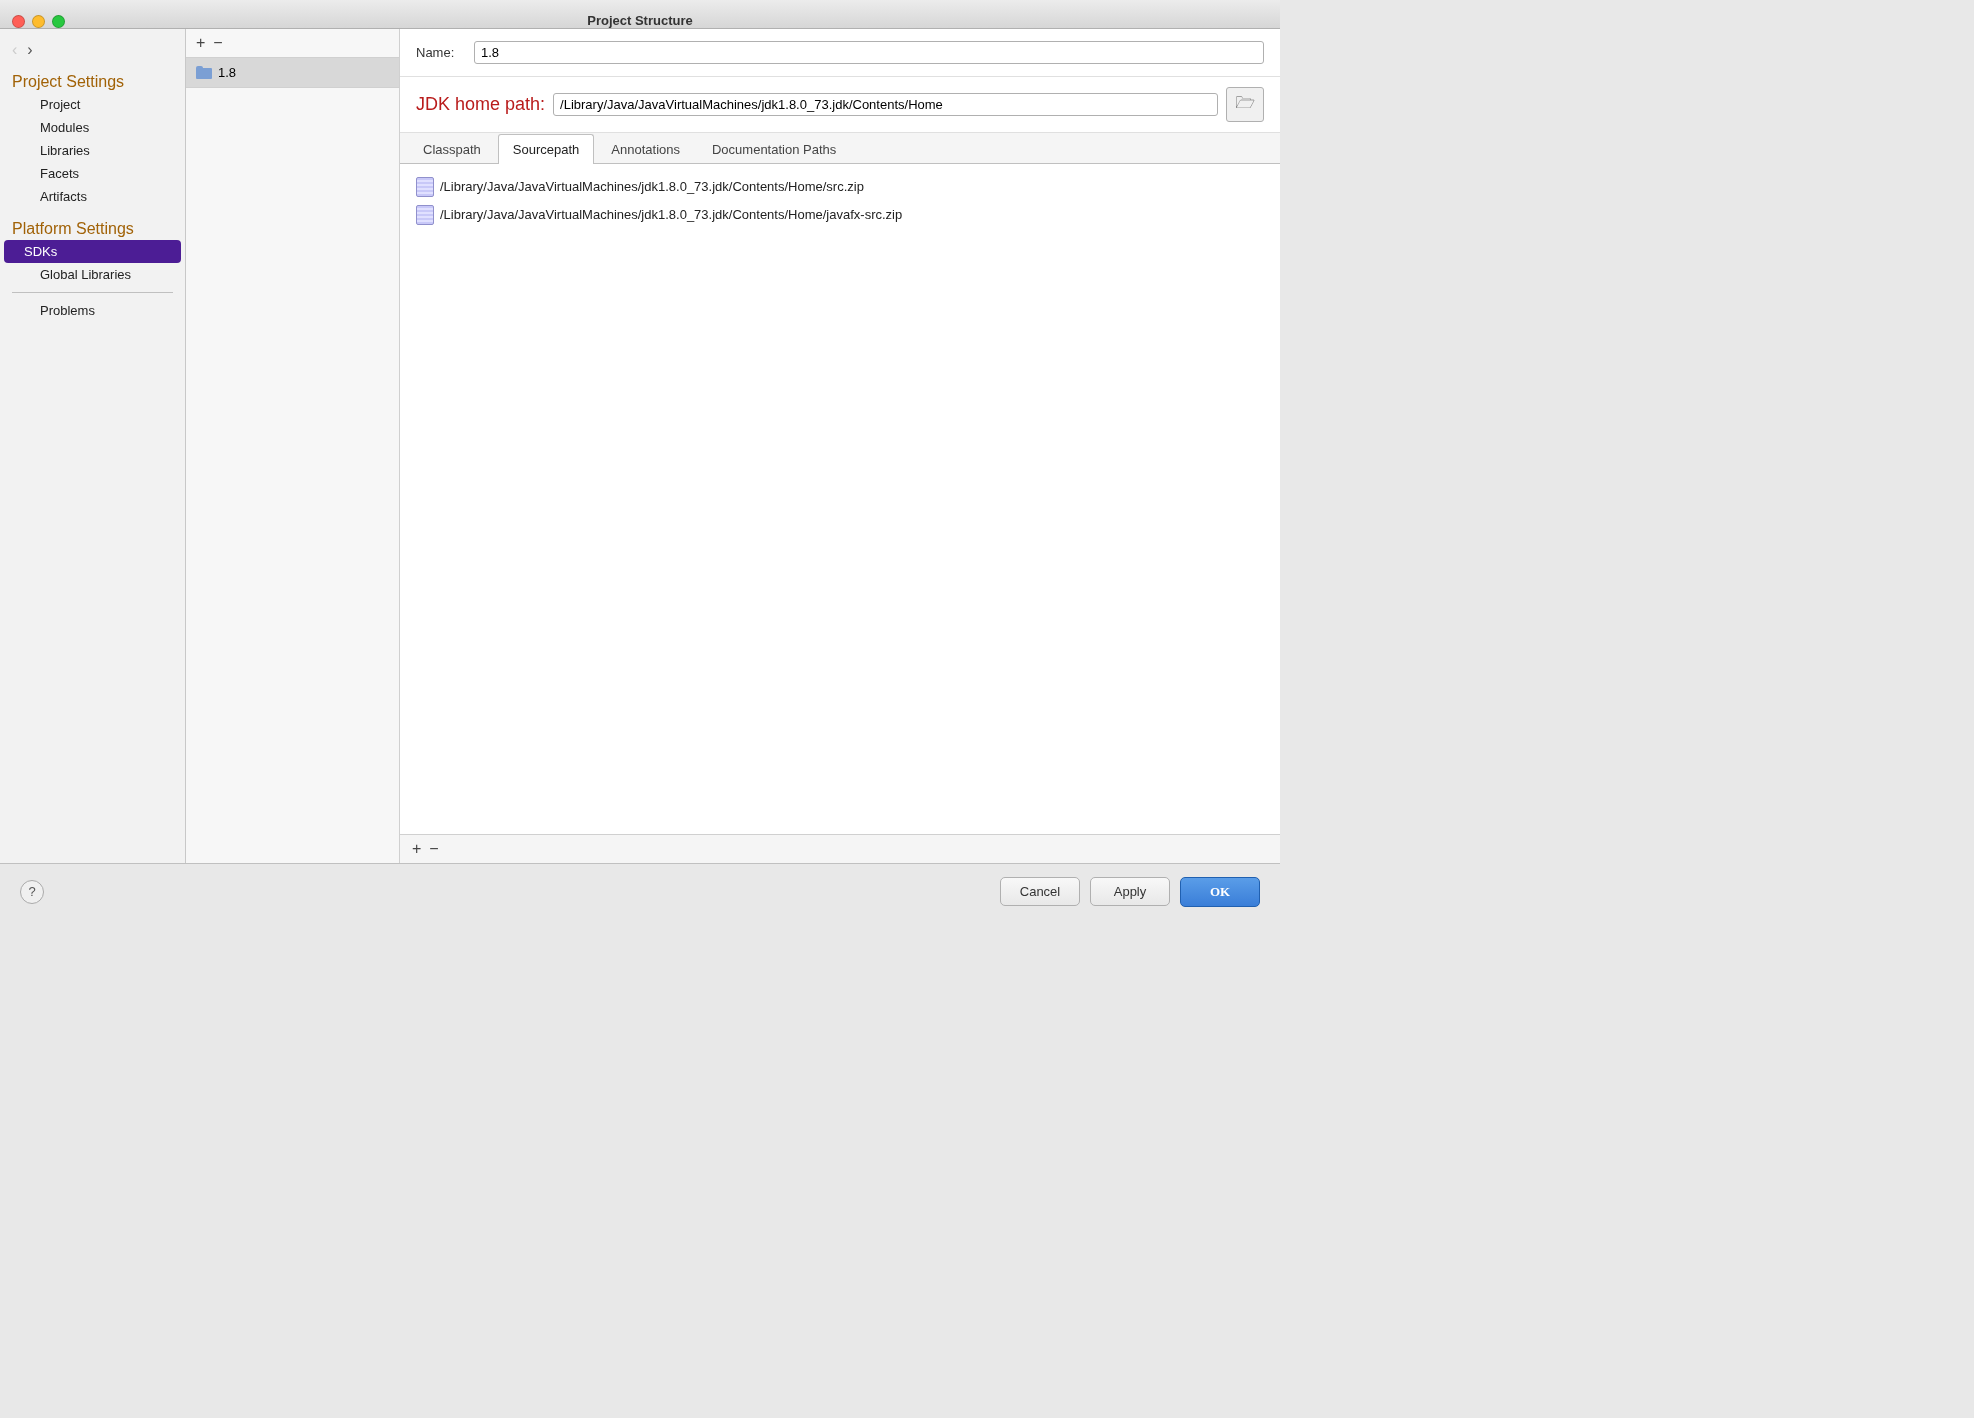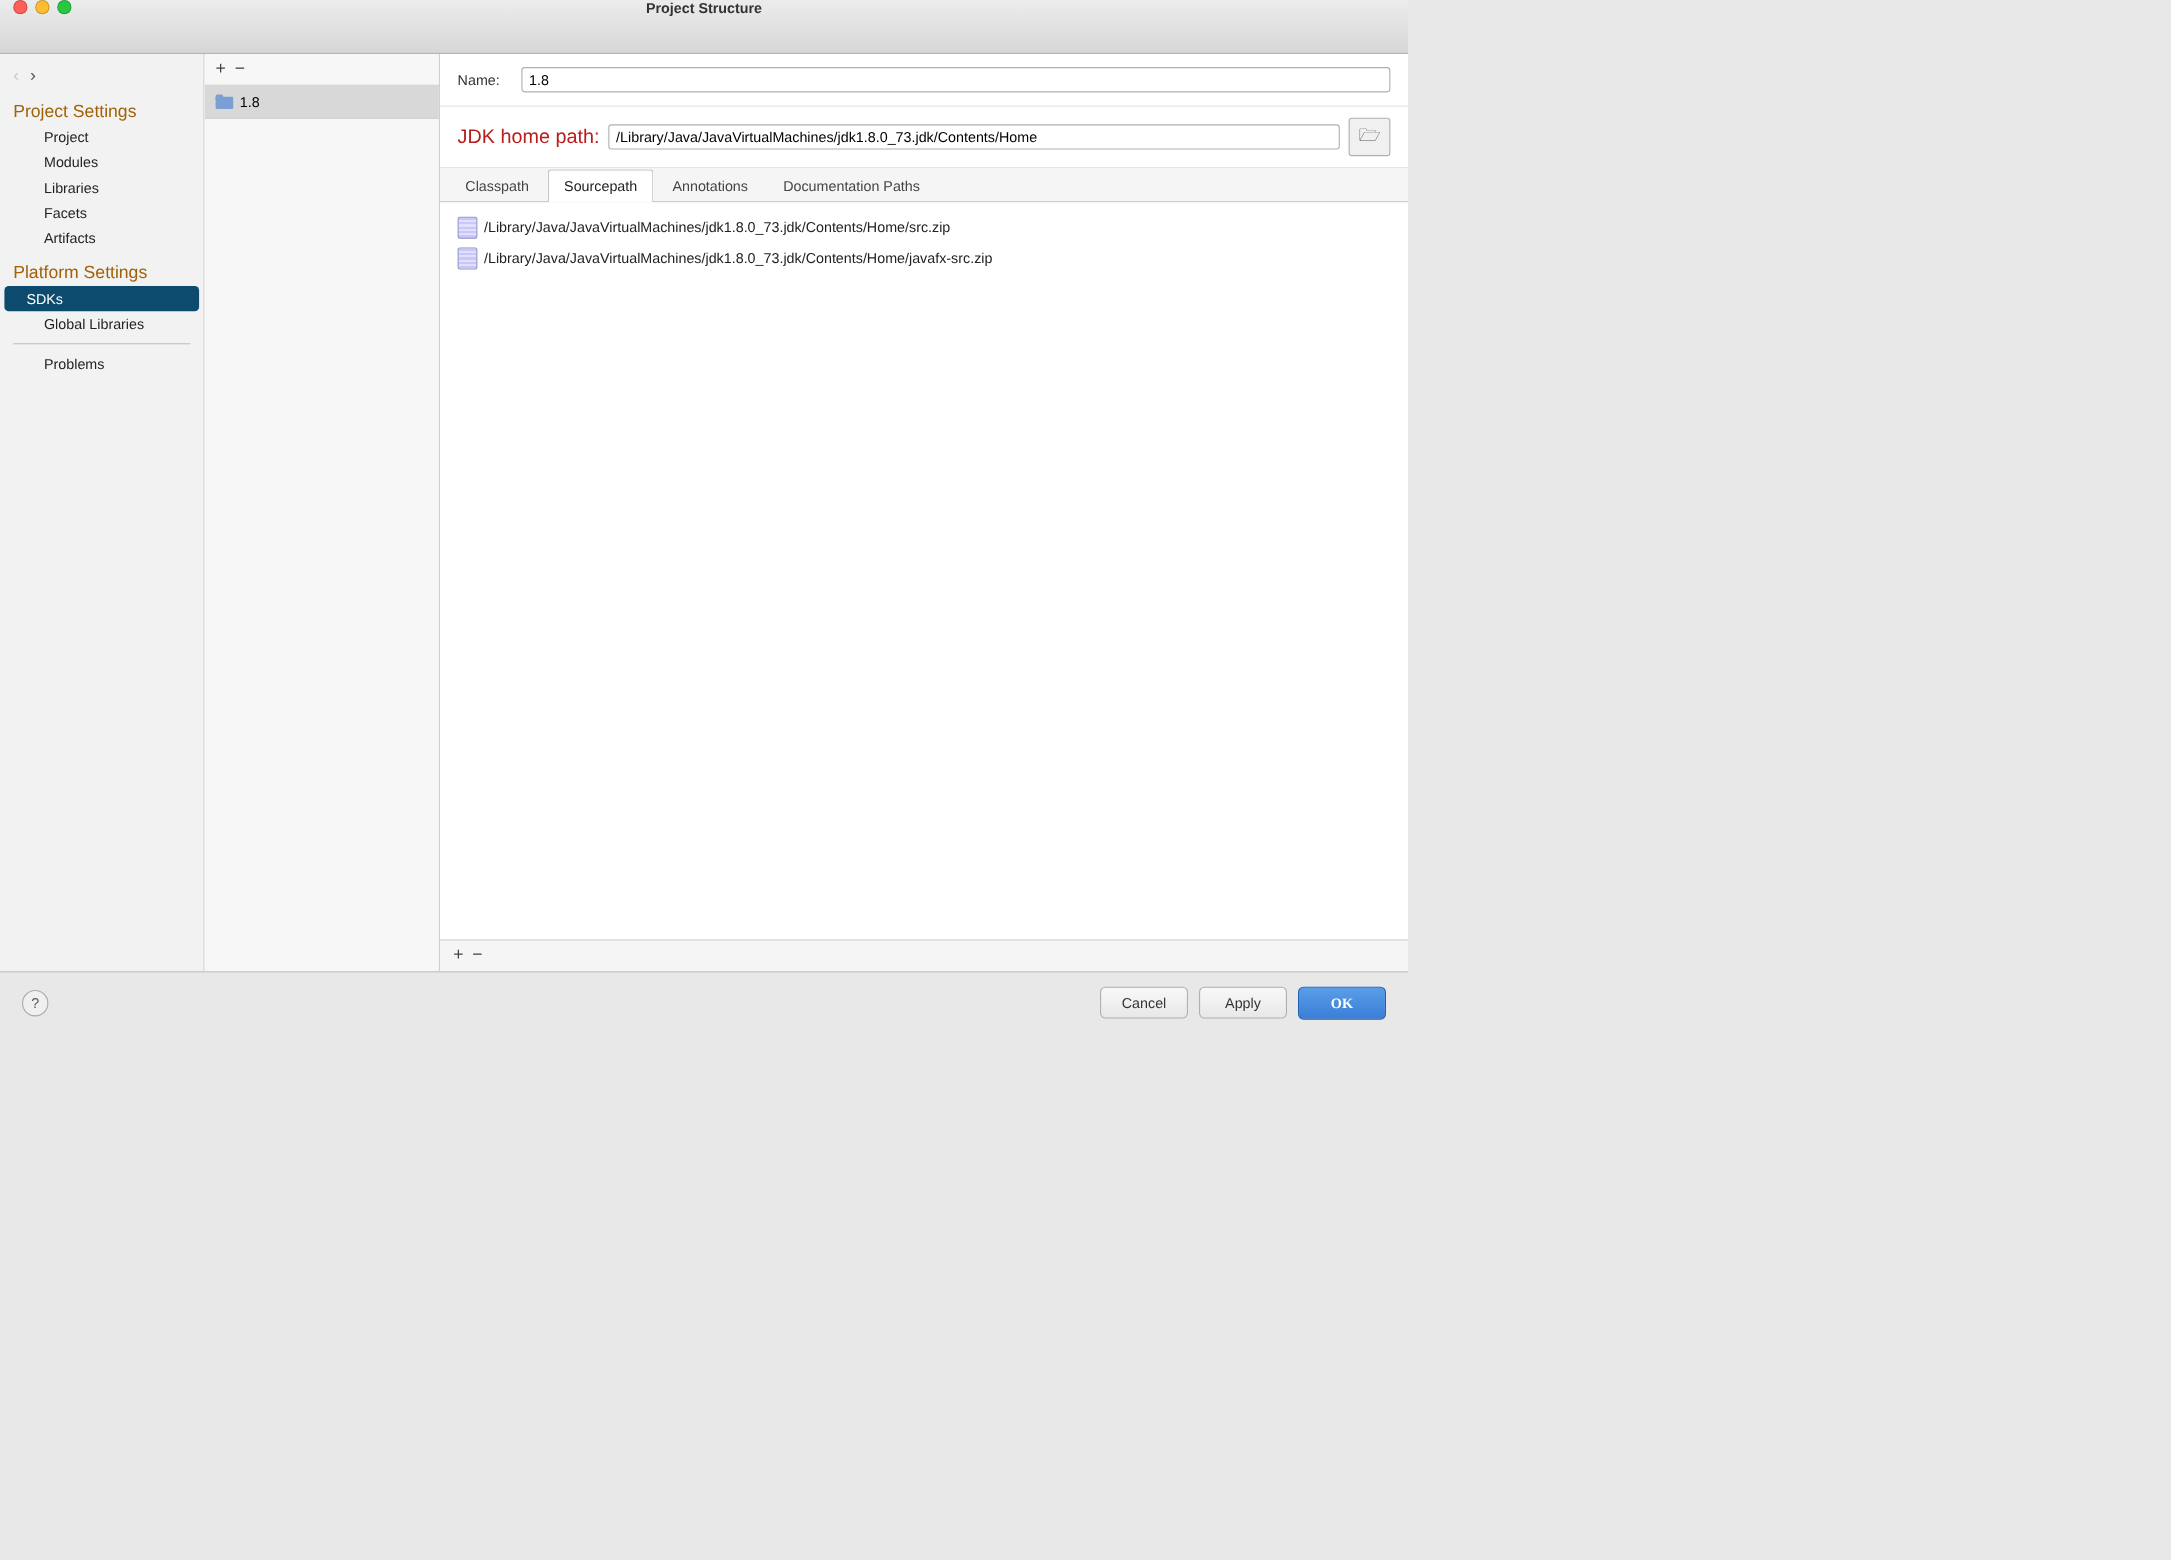--- a/index.html
+++ b/index.html
@@ -7,25 +7,25 @@
       font-family: -apple-system, BlinkMacSystemFont, "Helvetica Neue", Arial, sans-serif;
       font-size: 13px;
       background: #e8e8e8;
       width: 1280px;
       height: 928px;
       overflow: hidden;
     }
 
     
     .titlebar {
-      height: 49px;
+      height: 29px;
       background: linear-gradient(to bottom, #ececec, #d6d6d6);
       border-bottom: 1px solid #b0b0b0;
       display: flex;
-      align-items: flex-start;
+      align-items: flex-end;
       justify-content: center;
       position: relative;
     }
     .titlebar-title {
       font-size: 13px;
       font-weight: 600;
       color: #333;
     }
     .traffic-lights {
       position: absolute;
@@ -91,21 +91,21 @@
     }
 
     .sidebar-item {
       padding: 4px 12px 4px 40px;
       font-size: 13px;
       color: #222;
       cursor: pointer;
       border-radius: 0;
     }
     .sidebar-item.active {
-      background: #0c4a6e;
+      background: #4c1d95;
       color: white;
       border-radius: 4px;
       margin: 0 4px;
       padding: 4px 8px 4px 20px;
     }
 
     .sidebar-divider {
       height: 1px;
       background: #c0c0c0;
       margin: 6px 12px;

